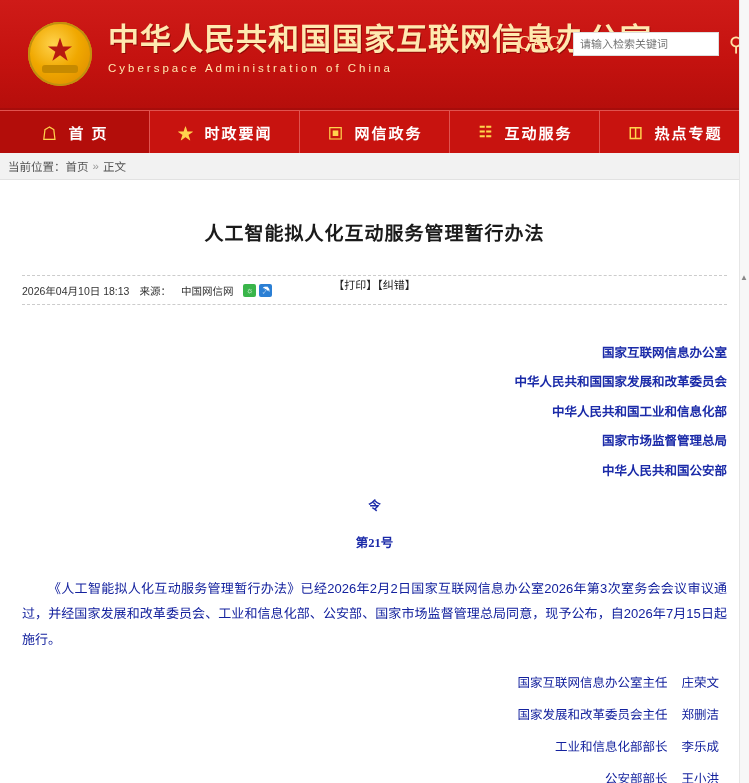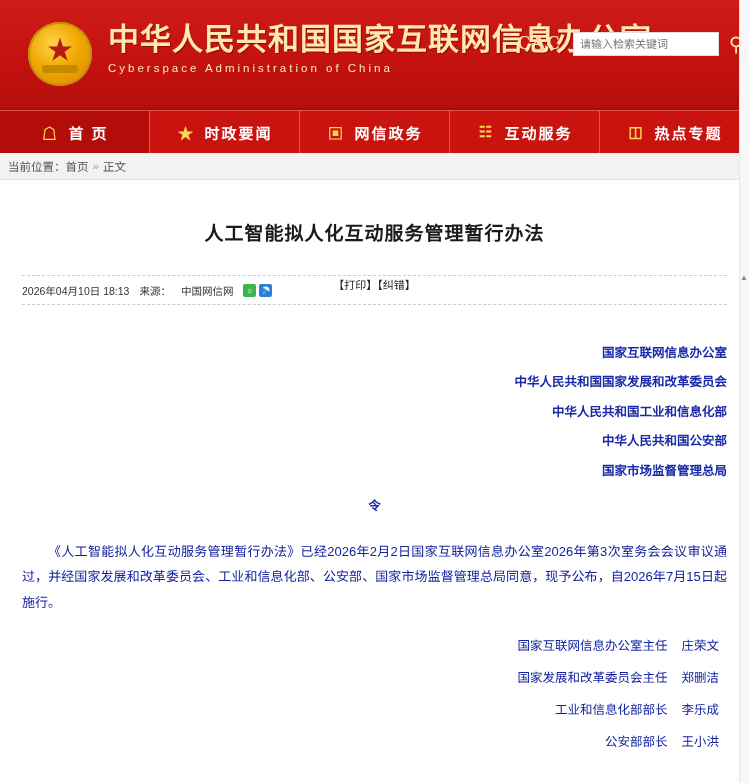--- a/index.html
+++ b/index.html
@@ -351,25 +351,26 @@
     <div class="meta-center">
       <a href="#">【打印】</a><a href="#">【纠错】</a>
     </div>
   </div>
 
   <div class="body-text">
     <div class="org-lines">
       <div>国家互联网信息办公室</div>
       <div>中华人民共和国国家发展和改革委员会</div>
       <div>中华人民共和国工业和信息化部</div>
+      <div>国家市场监督管理总局</div>
       <div>中华人民共和国公安部</div>
-      <div>国家市场监督管理总局</div>
     </div>
 
     <div class="order-word">令</div>
+    <div class="order-no">第21号</div>
 
     <div class="para">《人工智能拟人化互动服务管理暂行办法》已经2026年2月2日国家互联网信息办公室2026年第3次室务会会议审议通过，并经国家发展和改革委员会、工业和信息化部、公安部、国家市场监督管理总局同意，现予公布，自2026年7月15日起施行。</div>
 
     <div class="sign-list">
       <div class="sign-line">
         <span class="who">国家互联网信息办公室主任</span><span>庄荣文</span>
       </div>
       <div class="sign-line">
         <span class="who">国家发展和改革委员会主任</span><span>郑删洁</span>
       </div>

